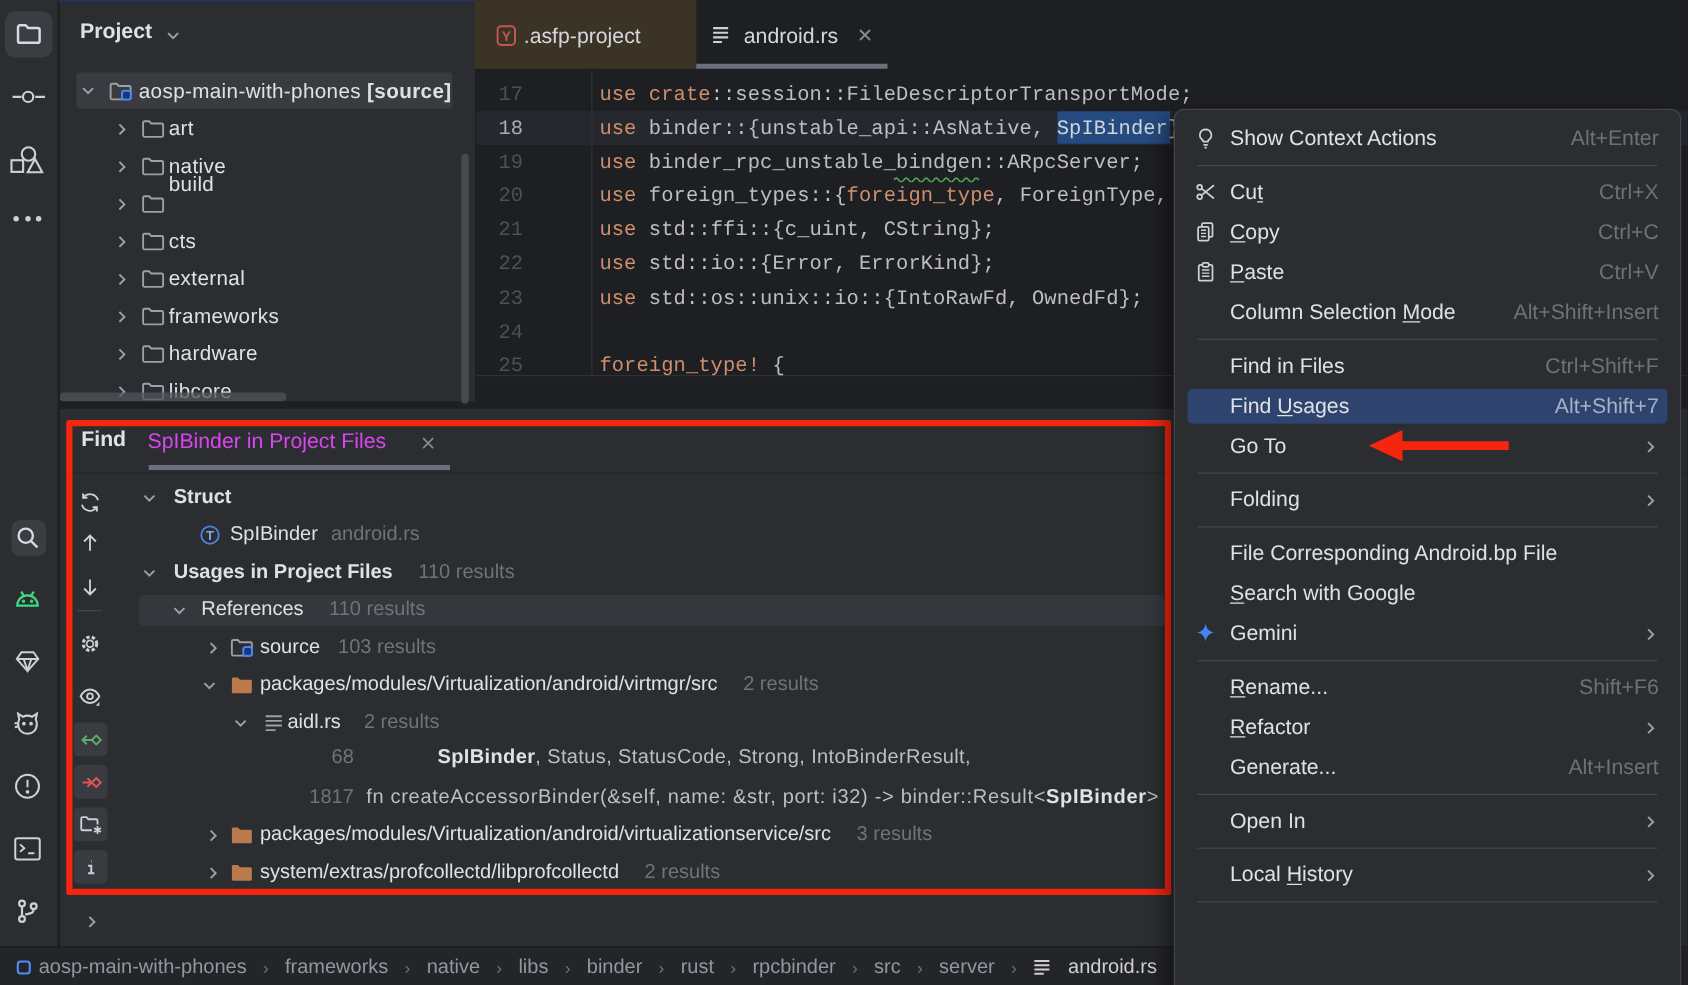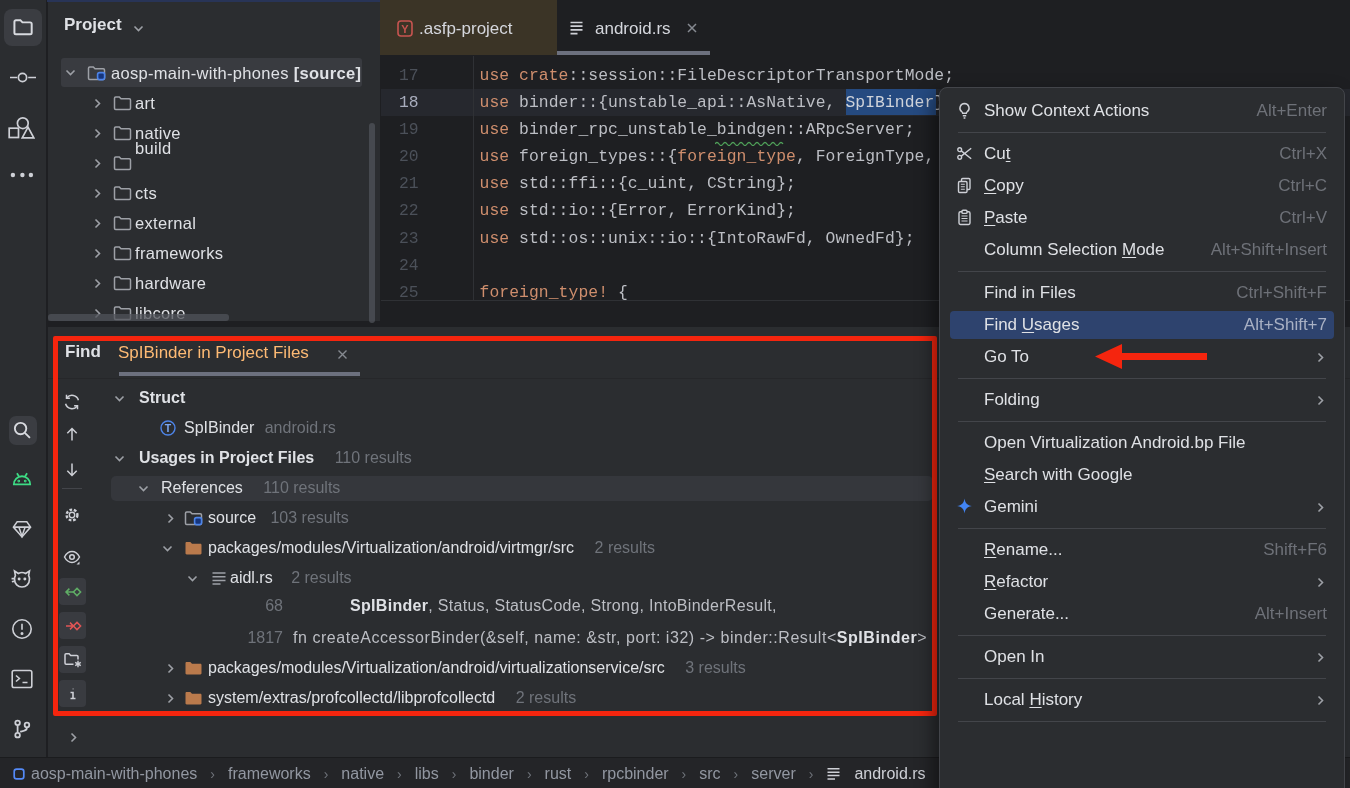--- a/index.html
+++ b/index.html
@@ -20,21 +20,21 @@
 .tabul{position:absolute;left:177px;top:51px;width:153px;height:4px;background:#6c707e}
 .gut{position:absolute;left:1.5px;top:62px;width:37px;font-family:"Liberation Mono",monospace;font-size:16.35px;line-height:27.1px;text-align:right;color:#4b5059}
 .code{position:absolute;left:99.5px;top:62px;font-family:Liberation Mono, monospace;font-size:16.35px;line-height:27.1px;white-space:pre;color:#bcbec4;letter-spacing:0.08px}
 .kw{color:#cf8e6d}
 .curline{position:absolute;left:1px;top:89px;width:969px;height:27px;background:#26282e}
 .sel{position:absolute;left:465.5px;top:89px;width:90px;height:26px;background:#254a80}
 .gutline{position:absolute;left:93px;top:56px;width:1px;height:244px;background:#2f3135}
 .botline{position:absolute;left:1px;top:300px;width:969px;height:1px;background:#2f3135}
 .findp{position:absolute;left:48px;top:327px;width:1302px;height:430px;background:#2b2d30}
 .ftitle{position:absolute;left:17px;top:11px;font-size:17px;font-weight:700}
-.ftab{position:absolute;left:70px;top:11px;font-size:17px;color:#fdba74}
+.ftab{position:absolute;left:70px;top:11px;font-size:17px;color:#d946ef}
 .ftabul{position:absolute;left:71px;top:45px;width:241px;height:4px;background:#6c707e}
 .fhline{position:absolute;left:0;top:51px;width:1302px;height:1px;background:#26272a}
 .frow{position:absolute;height:30px;line-height:30px;font-size:16px;color:#dfe1e5;white-space:nowrap}
 .gray{color:#6f737a}
 .fsel{position:absolute;left:63px;top:149px;width:822px;height:25px;background:#35373c;border-radius:5px}
 .fico{position:absolute;width:20px;height:20px}
 .fbox{position:absolute;left:11px;width:27px;height:27px;background:#393b40;border-radius:4px}
 .statusbar{position:absolute;left:0;top:757px;width:1350px;height:31px;background:#242528;border-top:1px solid #1b1c1e}
 .bc{position:absolute;left:13px;top:0;height:31px;display:flex;align-items:center;gap:13px;font-size:16px;color:#9297a1;white-space:nowrap}
 .bcs{color:#6f737a;font-size:14px}
@@ -427,21 +427,21 @@
     </div>
  <div class="msep"></div>
  <div class="mi">
       <span class="lbl">Folding</span>
       <svg class="marr" viewBox="0 0 13 13" fill="none" stroke="#9da0a6" stroke-width="1.6">
         <path d="M4.5 2.5l4 4-4 4"></path>
       </svg>
     </div>
  <div class="msep"></div>
  <div class="mi">
-      <span class="lbl">Open Virtualization Android.bp File</span>
+      <span class="lbl">File Corresponding Android.bp File</span>
     </div>
  <div class="mi">
       <span class="lbl"><u>S</u>earch with Google</span>
     </div>
  <div class="mi">
       <svg class="mico2" viewBox="0 0 19 19">
         <path d="M9.5 1.5c.55 4.4 2.9 6.9 7.4 7.45-4.5.55-6.85 3.05-7.4 7.45-.55-4.4-2.9-6.9-7.4-7.45 4.5-.55 6.85-3.05 7.4-7.45z" fill="#4285f4"></path>
       </svg>
       <span class="lbl">Gemini</span>
       <svg class="marr" viewBox="0 0 13 13" fill="none" stroke="#9da0a6" stroke-width="1.6">

